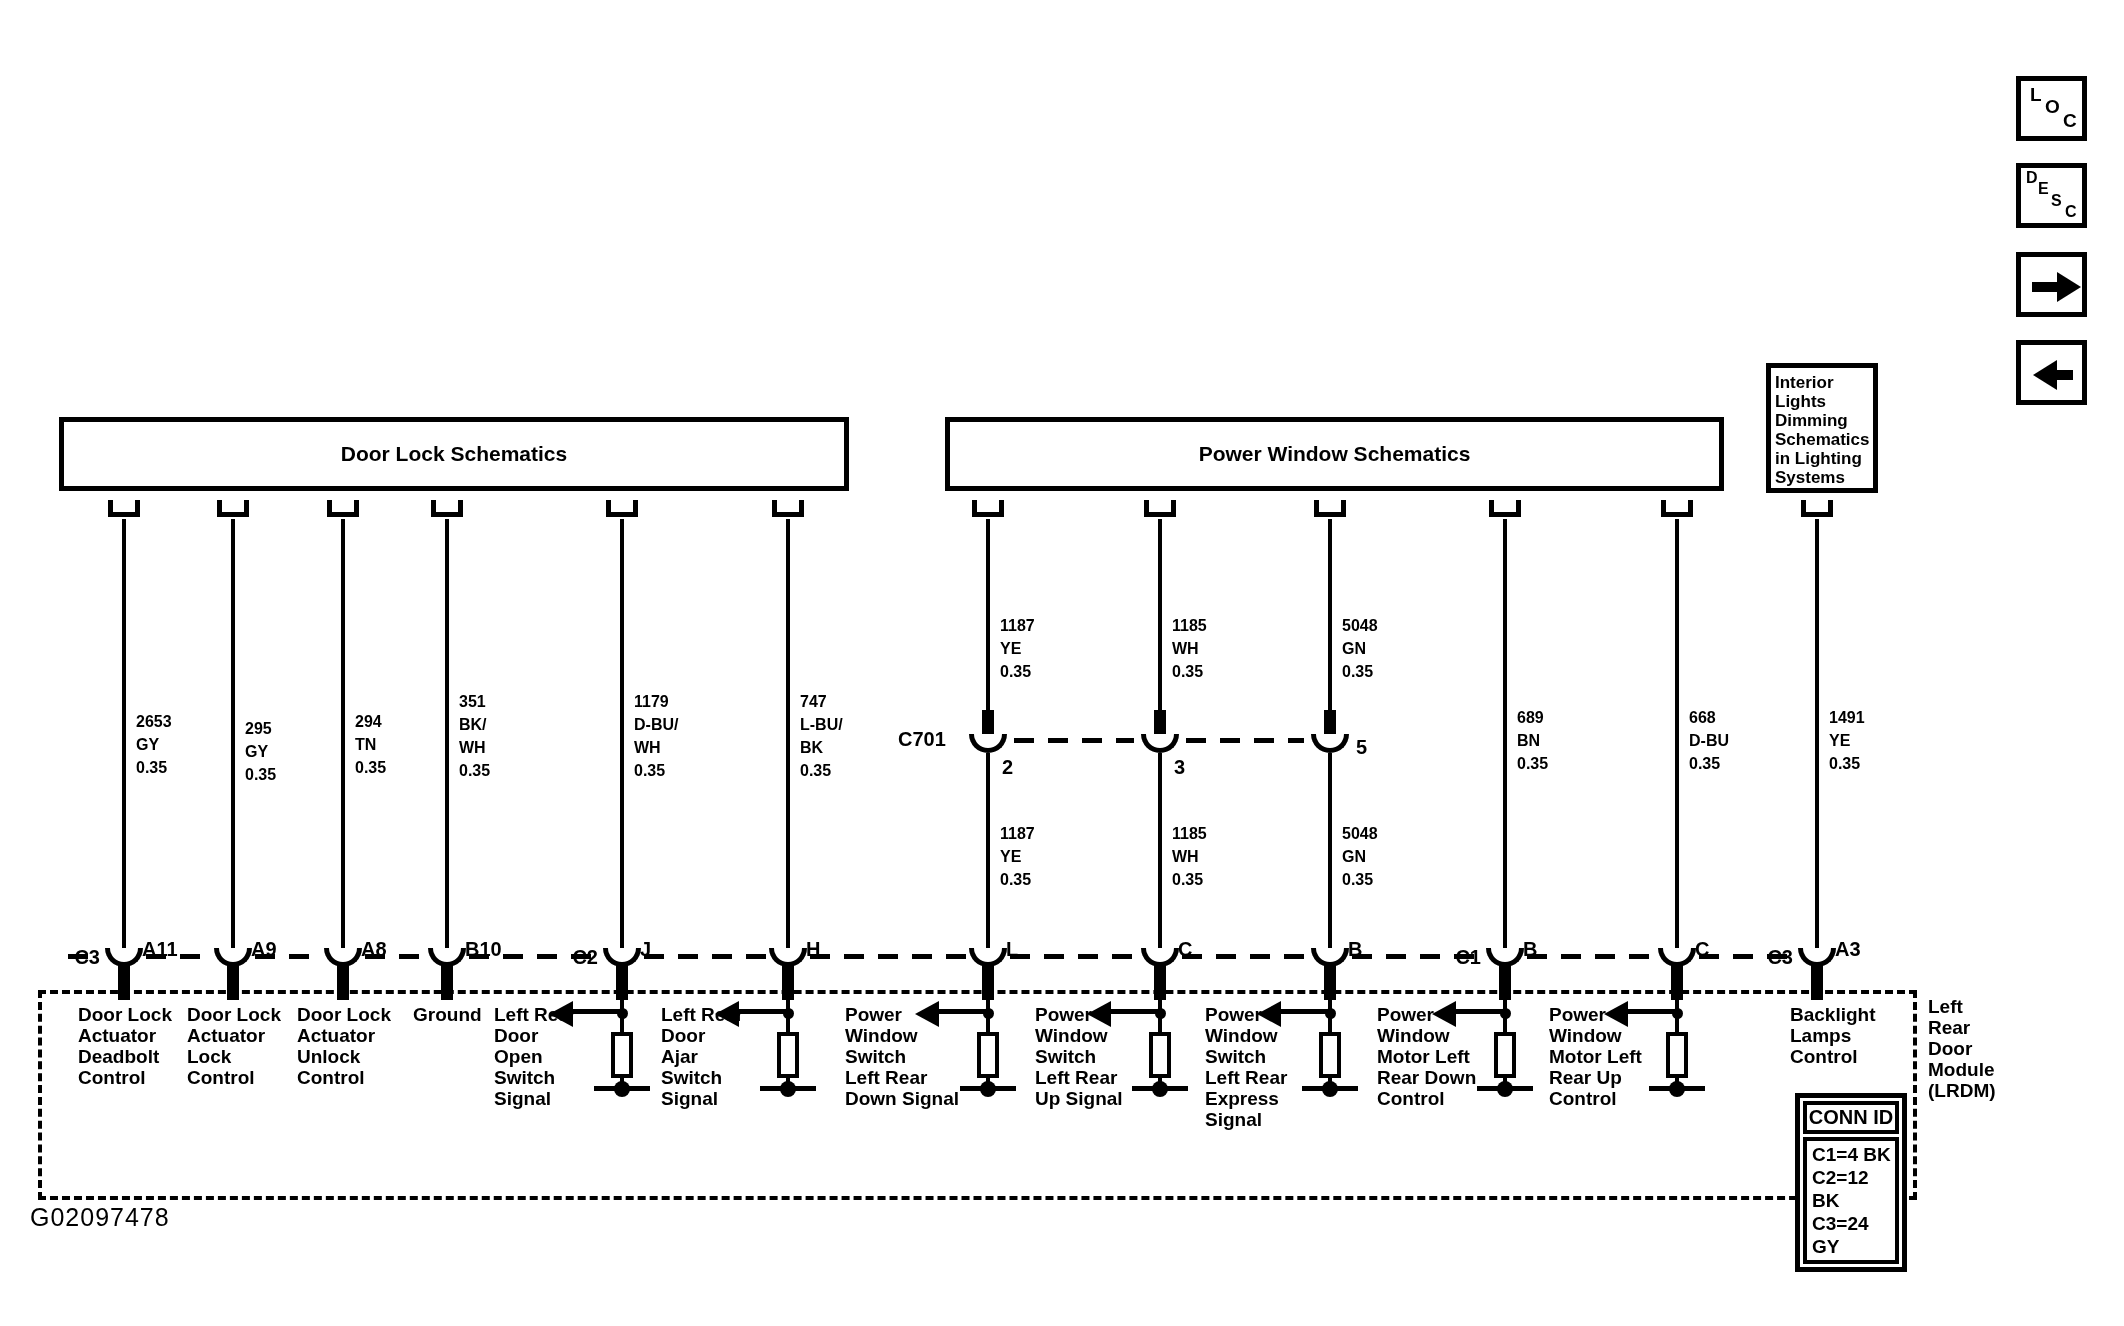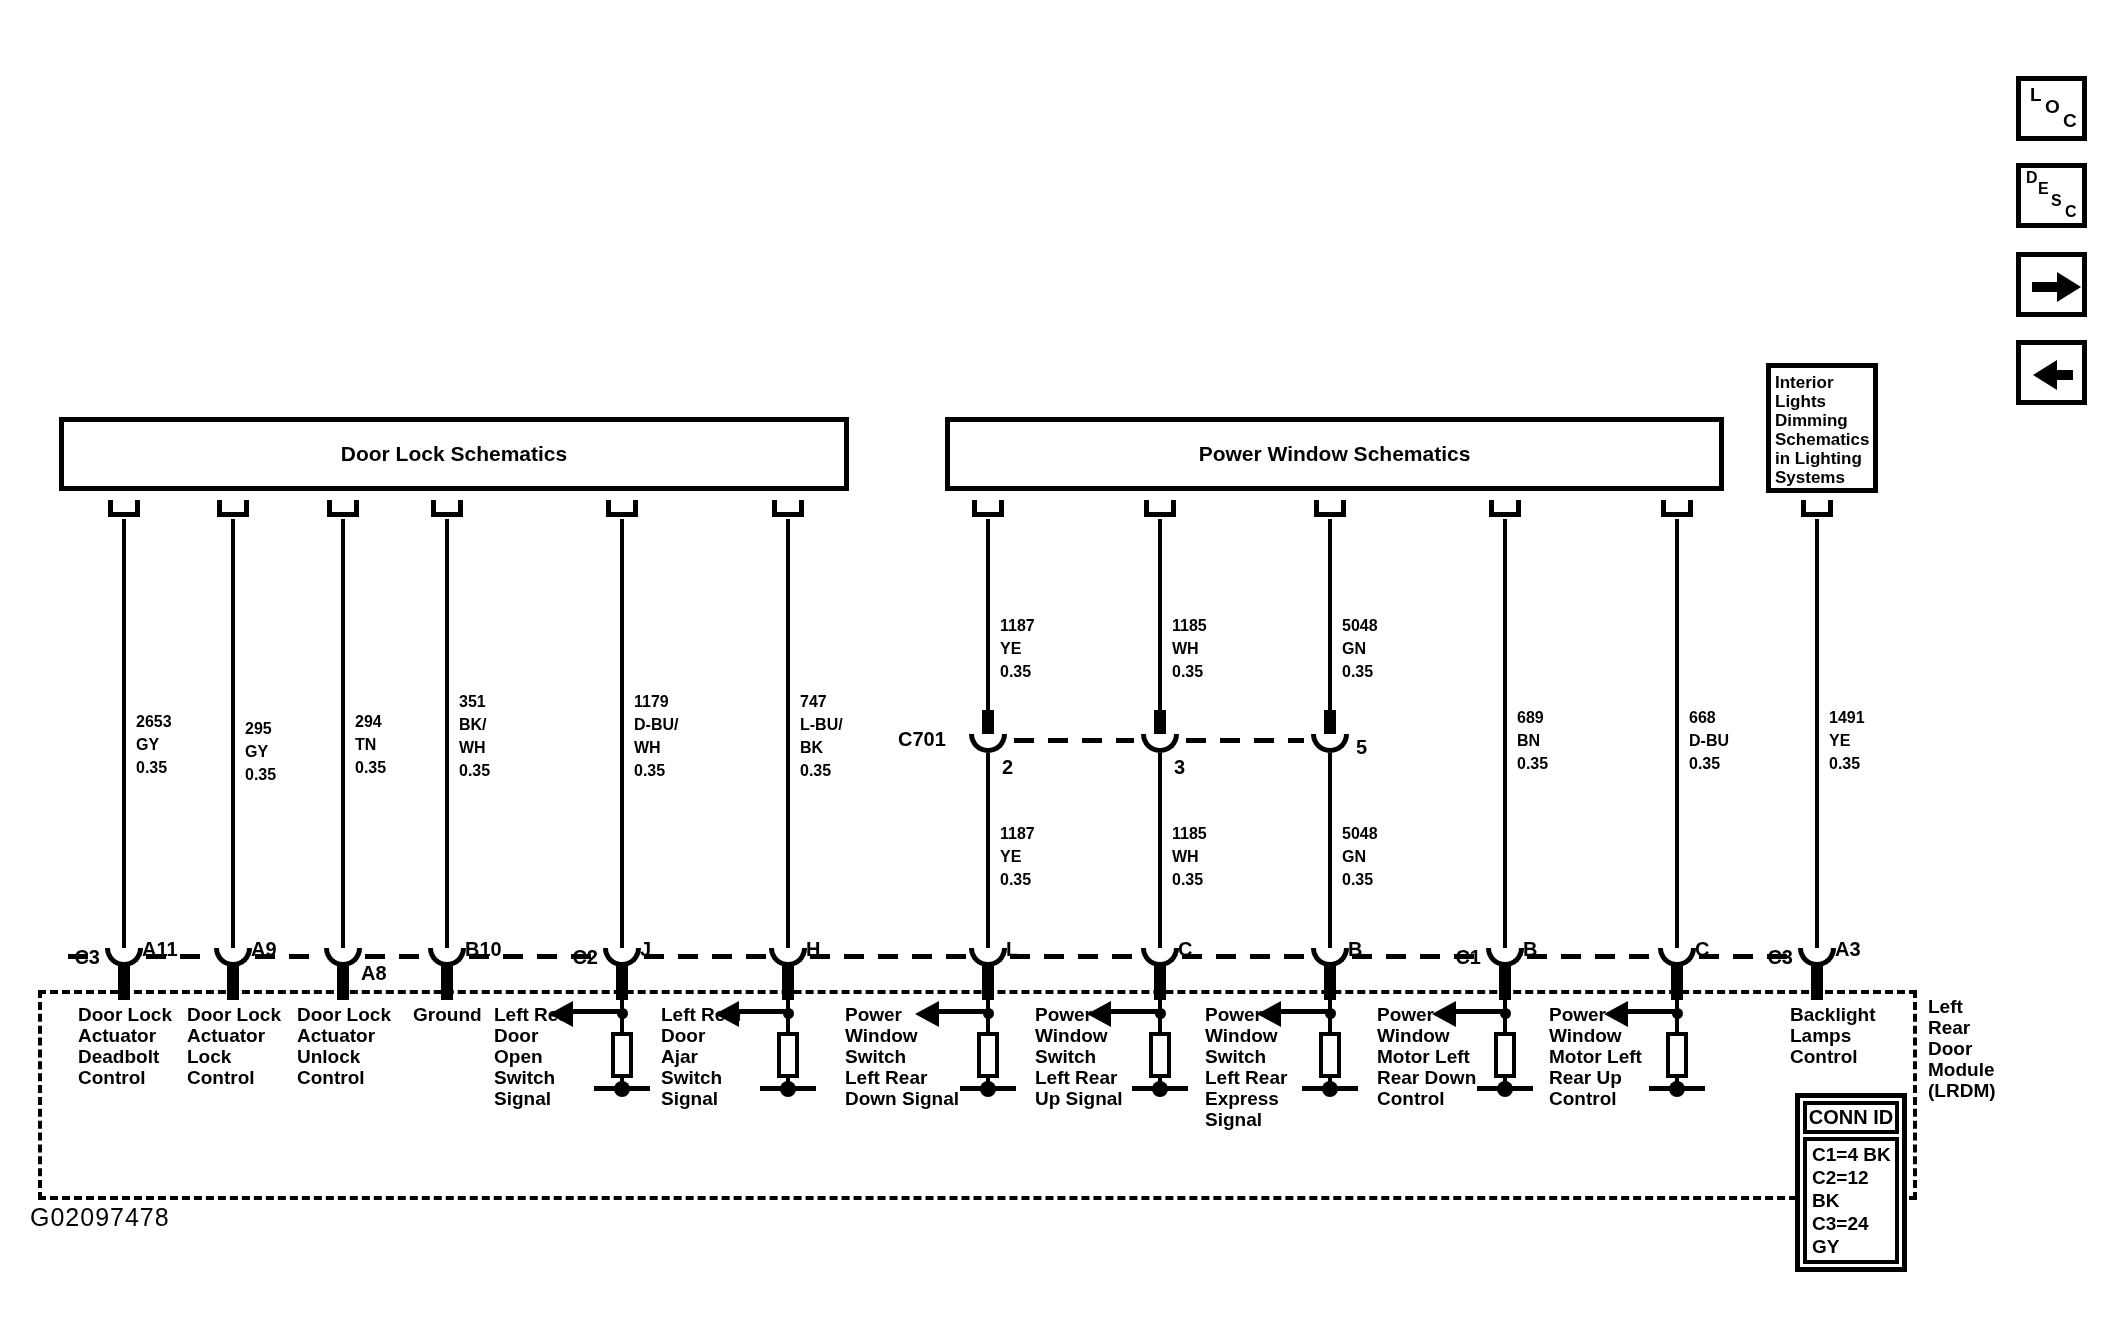--- a/index.html
+++ b/index.html
@@ -127,21 +127,21 @@
 Actuator
 Lock
 Control</div>
       <div class="stub" style="left: 327px; top: 500px;"></div>
       <div class="wire" style="left: 341px; top: 519px; height: 429px;"></div>
       <div class="wlbl" style="left: 355px; top: 710px;">294
 TN
 0.35</div>
       <div class="cup" style="left: 324px; top: 948px;"></div>
       <div class="pinrect" style="left: 337px; top: 964px; height: 36px;"></div>
-      <div class="pinlbl" style="left: 361px; top: 938px; margin-top: 24px;">A8</div>
+      <div class="pinlbl" style="left: 361px; top: 938px;">A8</div>
       <div class="fnlbl" style="left: 297px; top: 1004px;">Door Lock
 Actuator
 Unlock
 Control</div>
       <div class="stub" style="left: 431px; top: 500px;"></div>
       <div class="wire" style="left: 445px; top: 519px; height: 429px;"></div>
       <div class="wlbl" style="left: 459px; top: 690px;">351
 BK/
 WH
 0.35</div>

